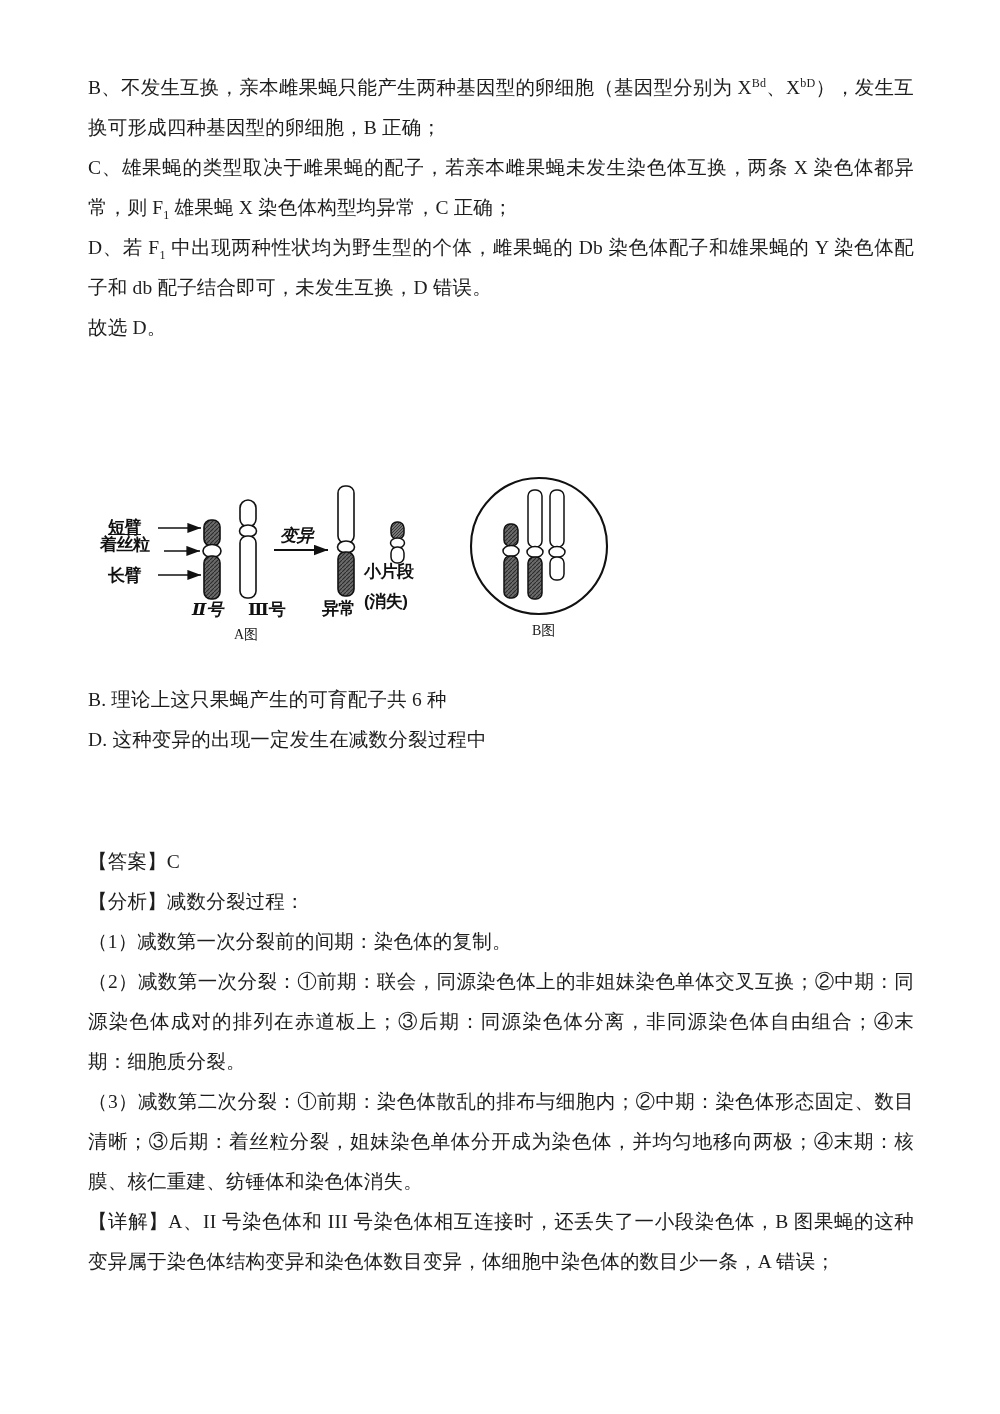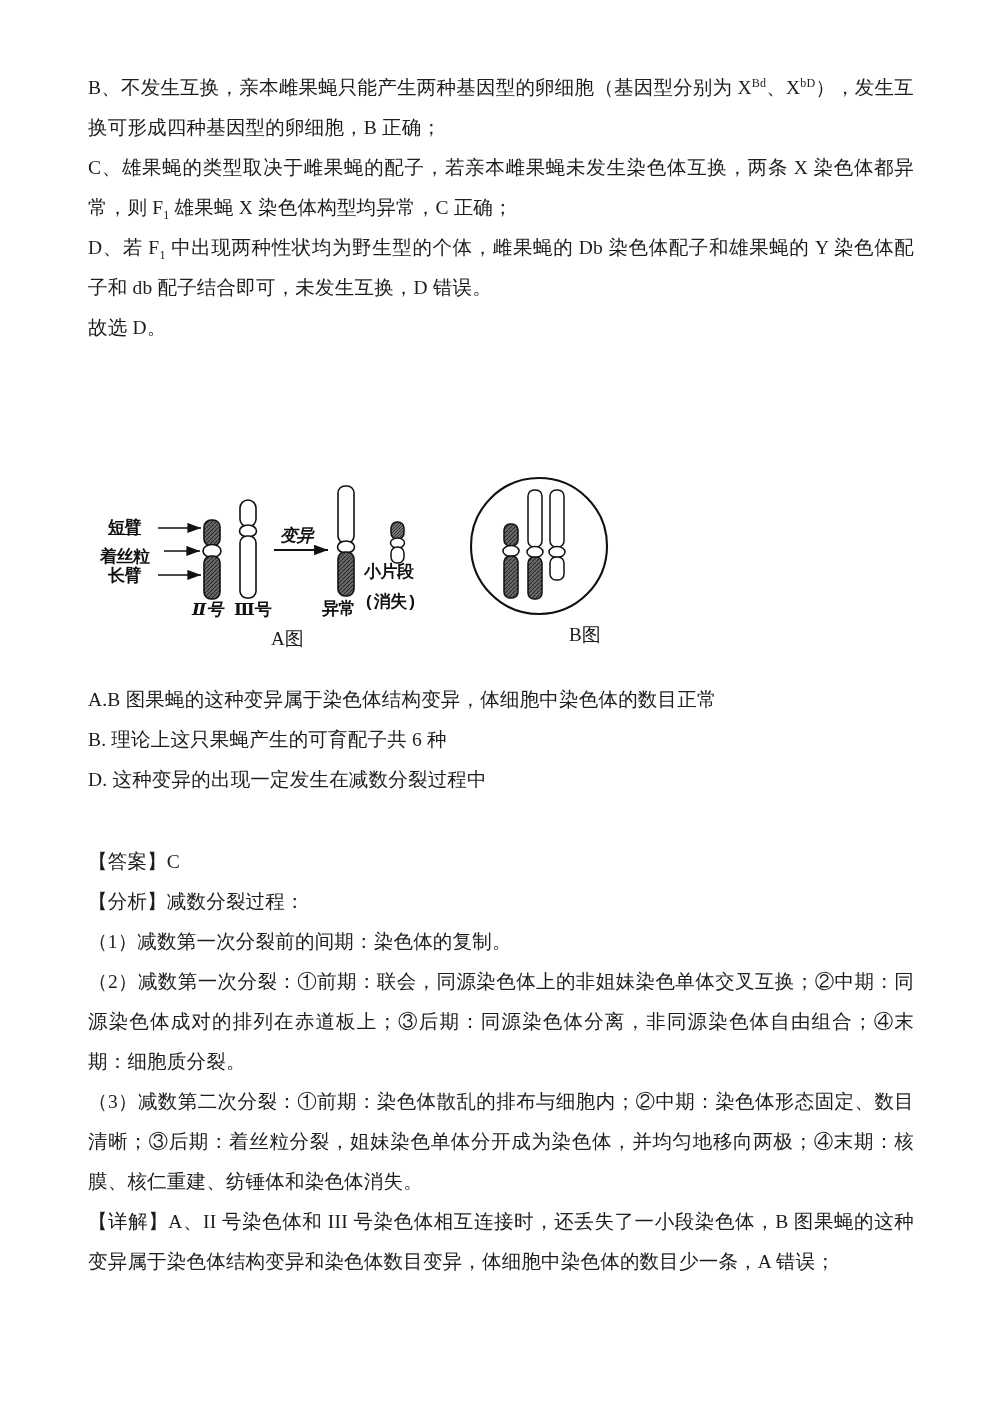--- a/index.html
+++ b/index.html
@@ -60,25 +60,24 @@
   }
   .figB {
     position: absolute;
     left: 348px;
     top: -6px;
     width: 260px;
     height: 185px;
   }
   .fig-caption {
     position: absolute;
-    font-size: 19px;
+    font-size: 14px;
     font-family: "Liberation Serif", "DejaVu Serif", serif;
     color: #1a1a1a;
     white-space: nowrap;
-    margin-left: 37px;
   }
   .capA { left: 128px; top: 146px; }
   .capB { left: 96px; top: 148px; }
 
   .lbl {
     position: absolute;
     font-size: 17px;
     font-weight: bold;
     font-family: "Liberation Sans", "DejaVu Sans", sans-serif;
     color: #111;
@@ -163,29 +162,29 @@
         </g>
 
         <g>
           <rect x="285" y="42" width="13" height="17" rx="6" ry="6" fill="url(#hatch2)" stroke="#111" stroke-width="1.5"></rect>
           <ellipse cx="291.5" cy="63" rx="7" ry="5" fill="#fff" stroke="#111" stroke-width="1.5"></ellipse>
           <rect x="285" y="67" width="13" height="16" rx="6" ry="6" fill="#fff" stroke="#111" stroke-width="1.5"></rect>
         </g>
       </svg>
 
       <span class="lbl" style="left:2px;  top:36px;text-decoration:underline;">短臂</span>
-      <span class="lbl" style="left:-6px; top:65px;">着丝粒</span>
+      <span class="lbl" style="left:-6px; top:53px;">着丝粒</span>
       <span class="lbl" style="left:2px;  top:84px;">长臂</span>
       <span class="lbl" style="left:174px;top:44px;font-style:italic;">变异</span>
 
       <span class="romnum" style="left:86px; top:118px;font-style:italic;">Ⅱ号</span>
-      <span class="romnum" style="left:128px;top:118px;">Ⅲ号</span>
+      <span class="romnum" style="left:142px;top:118px;">Ⅲ号</span>
       <span class="lbl" style="left:216px;top:117px;">异常</span>
       <span class="lbl" style="left:258px;top:80px;text-align:right;">小片段</span>
-      <span class="lbl" style="left:258px;top:110px;font-family:Liberation Mono, monospace;">(消失)</span>
+      <span class="lbl" style="left:258px;top:110px;">(消失)</span>
 
       <span class="fig-caption capA">A图</span>
     </div>
 
     <div class="figB">
       <svg width="230" height="150" viewBox="0 0 230 150">
 
         <circle cx="103" cy="72" r="68" fill="#fff" stroke="#111" stroke-width="2.1"></circle>
 
         <g>
@@ -205,21 +204,20 @@
           <ellipse cx="121" cy="78" rx="8" ry="5.5" fill="#fff" stroke="#111" stroke-width="1.5"></ellipse>
           <rect x="114" y="83" width="14" height="23" rx="6" ry="6" fill="#fff" stroke="#111" stroke-width="1.5"></rect>
         </g>
       </svg>
 
       <span class="fig-caption capB">B图</span>
     </div>
   </div>
 
   <div class="body-text" style="top:680px;">
-    <p class="line">A.B 图果蝇的这种变异属于染色体结构变异，体细胞中染色体的数目正常</p>
     <p class="line">B. 理论上这只果蝇产生的可育配子共 6 种</p>
     <p class="line">D. 这种变异的出现一定发生在减数分裂过程中</p>
   </div>
 
   <div class="body-text" style="top:842px;">
     <p class="line">【答案】C</p>
     <p class="line">【分析】减数分裂过程：</p>
     <p class="line">（1）减数第一次分裂前的间期：染色体的复制。</p>
     <p class="line">（2）减数第一次分裂：①前期：联会，同源染色体上的非姐妹染色单体交叉互换；②中期：同源染色体成对的排列在赤道板上；③后期：同源染色体分离，非同源染色体自由组合；④末期：细胞质分裂。</p>
     <p class="line">（3）减数第二次分裂：①前期：染色体散乱的排布与细胞内；②中期：染色体形态固定、数目清晰；③后期：着丝粒分裂，姐妹染色单体分开成为染色体，并均匀地移向两极；④末期：核膜、核仁重建、纺锤体和染色体消失。</p>

